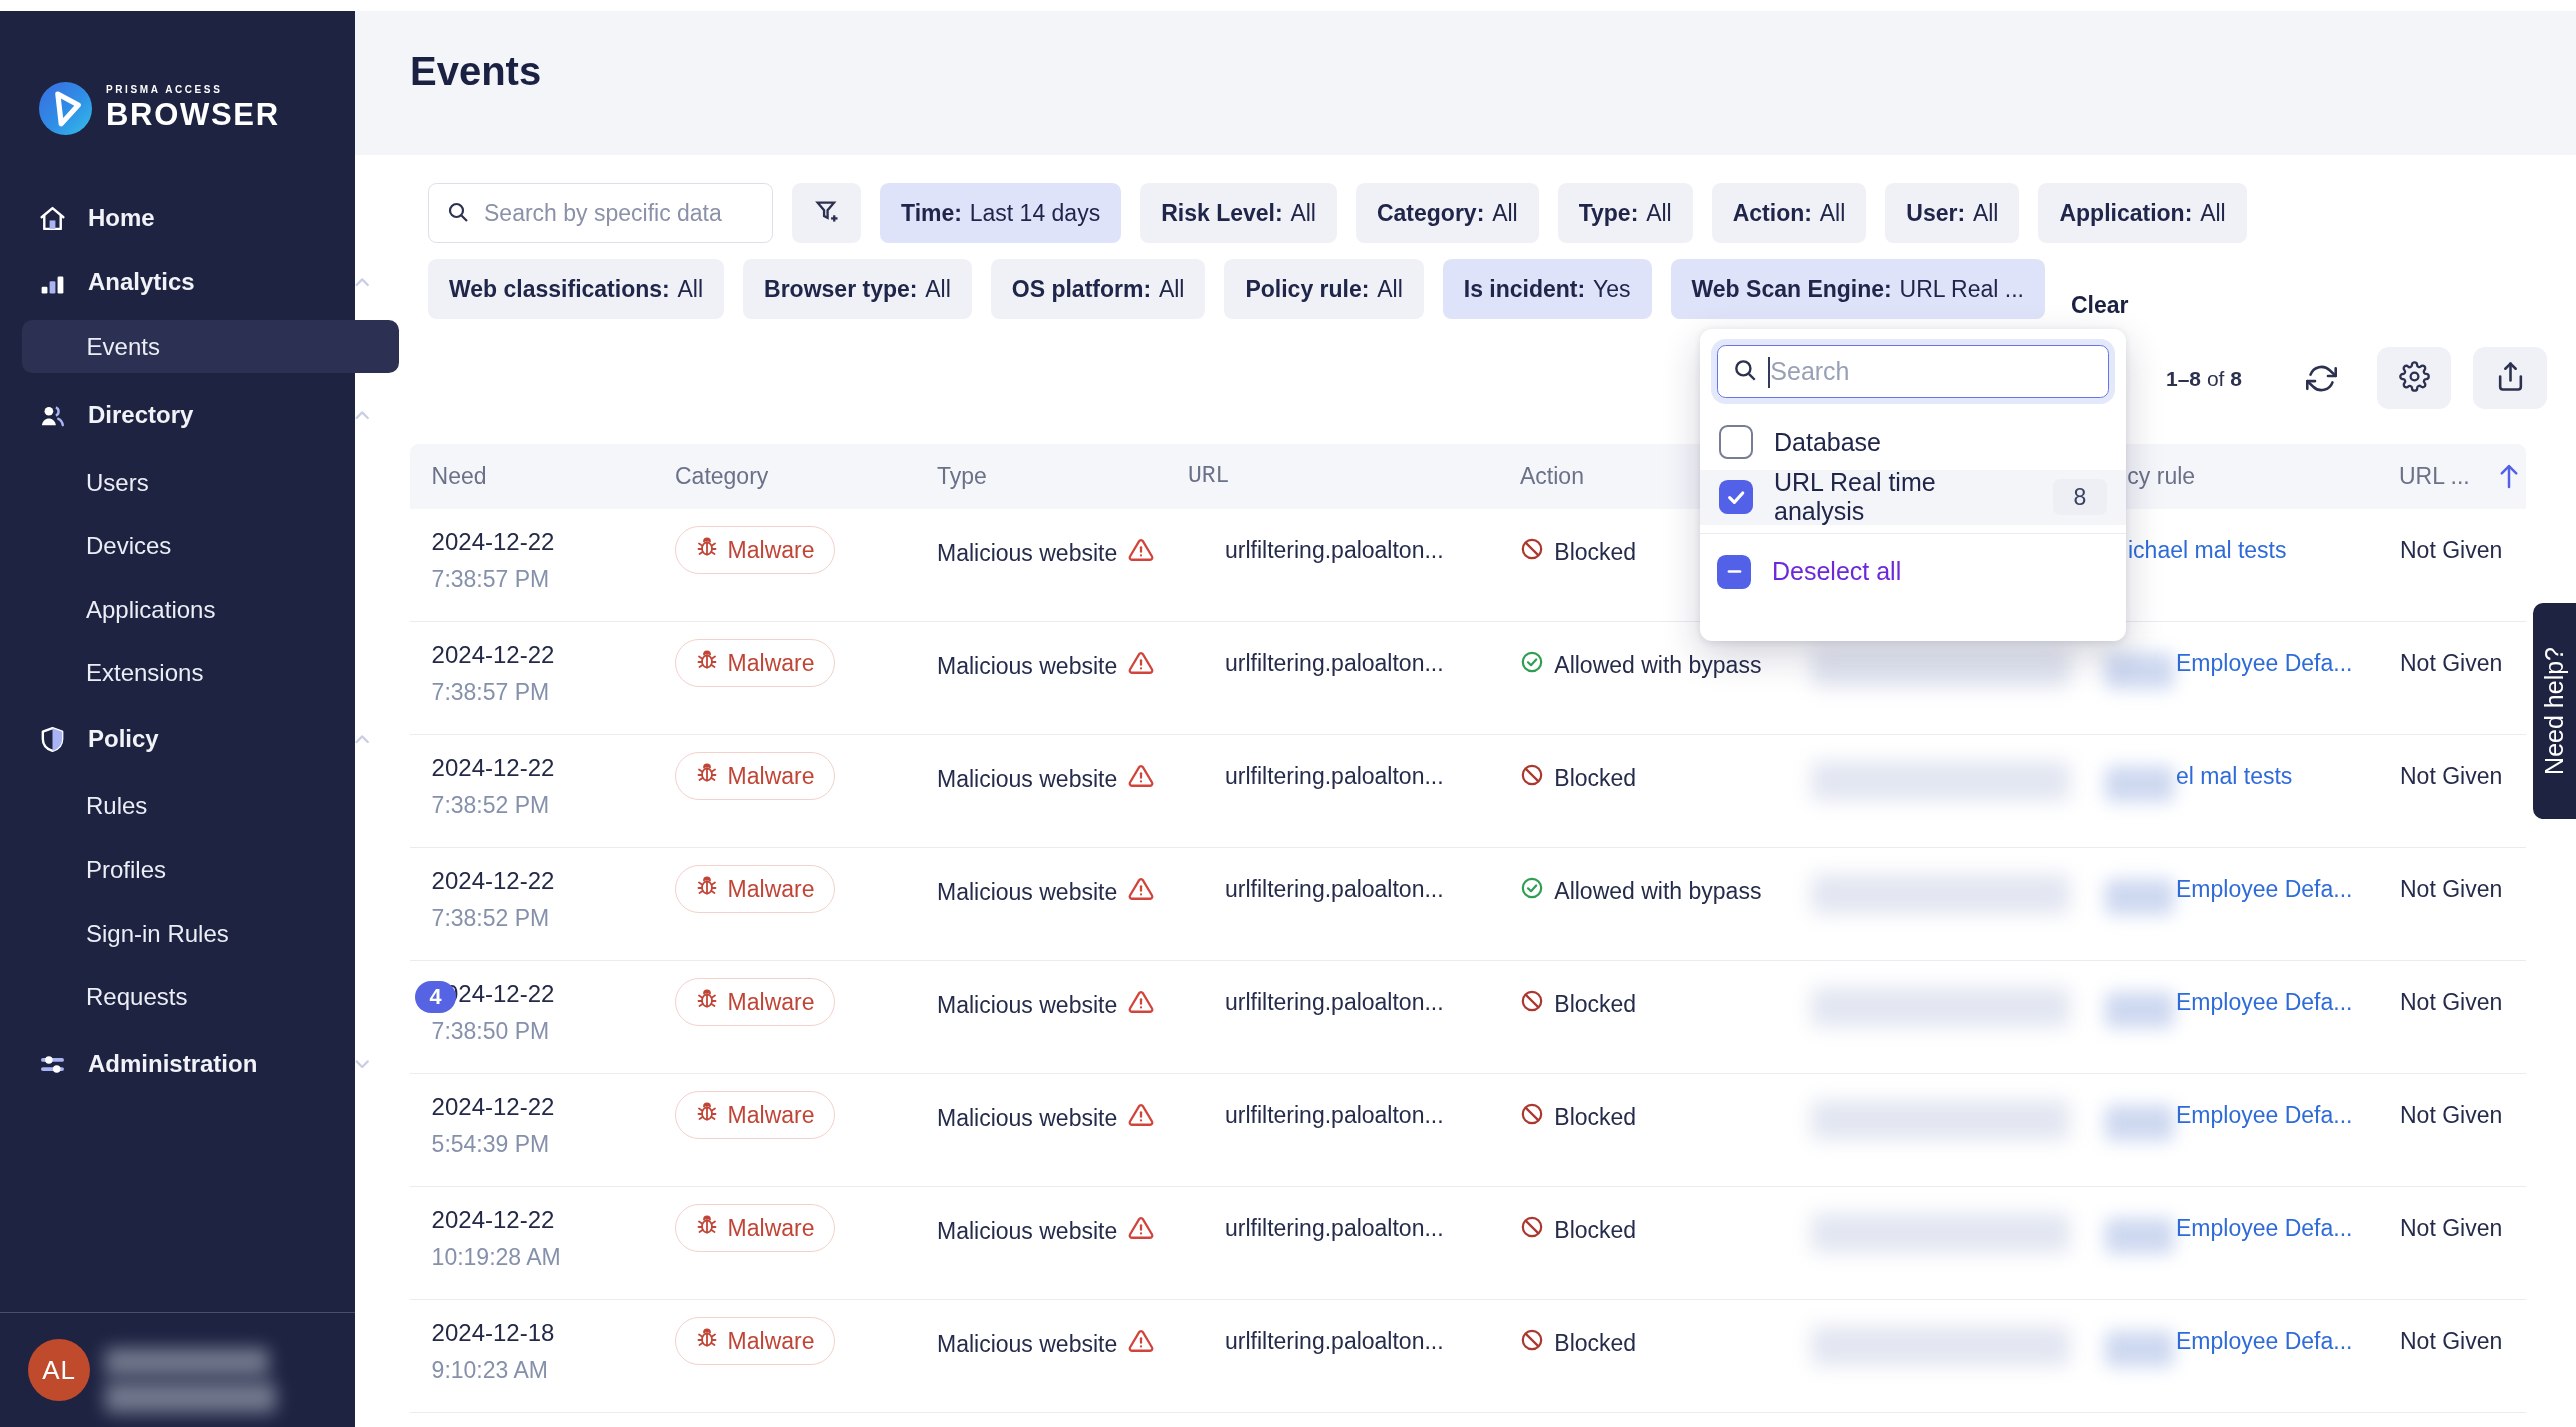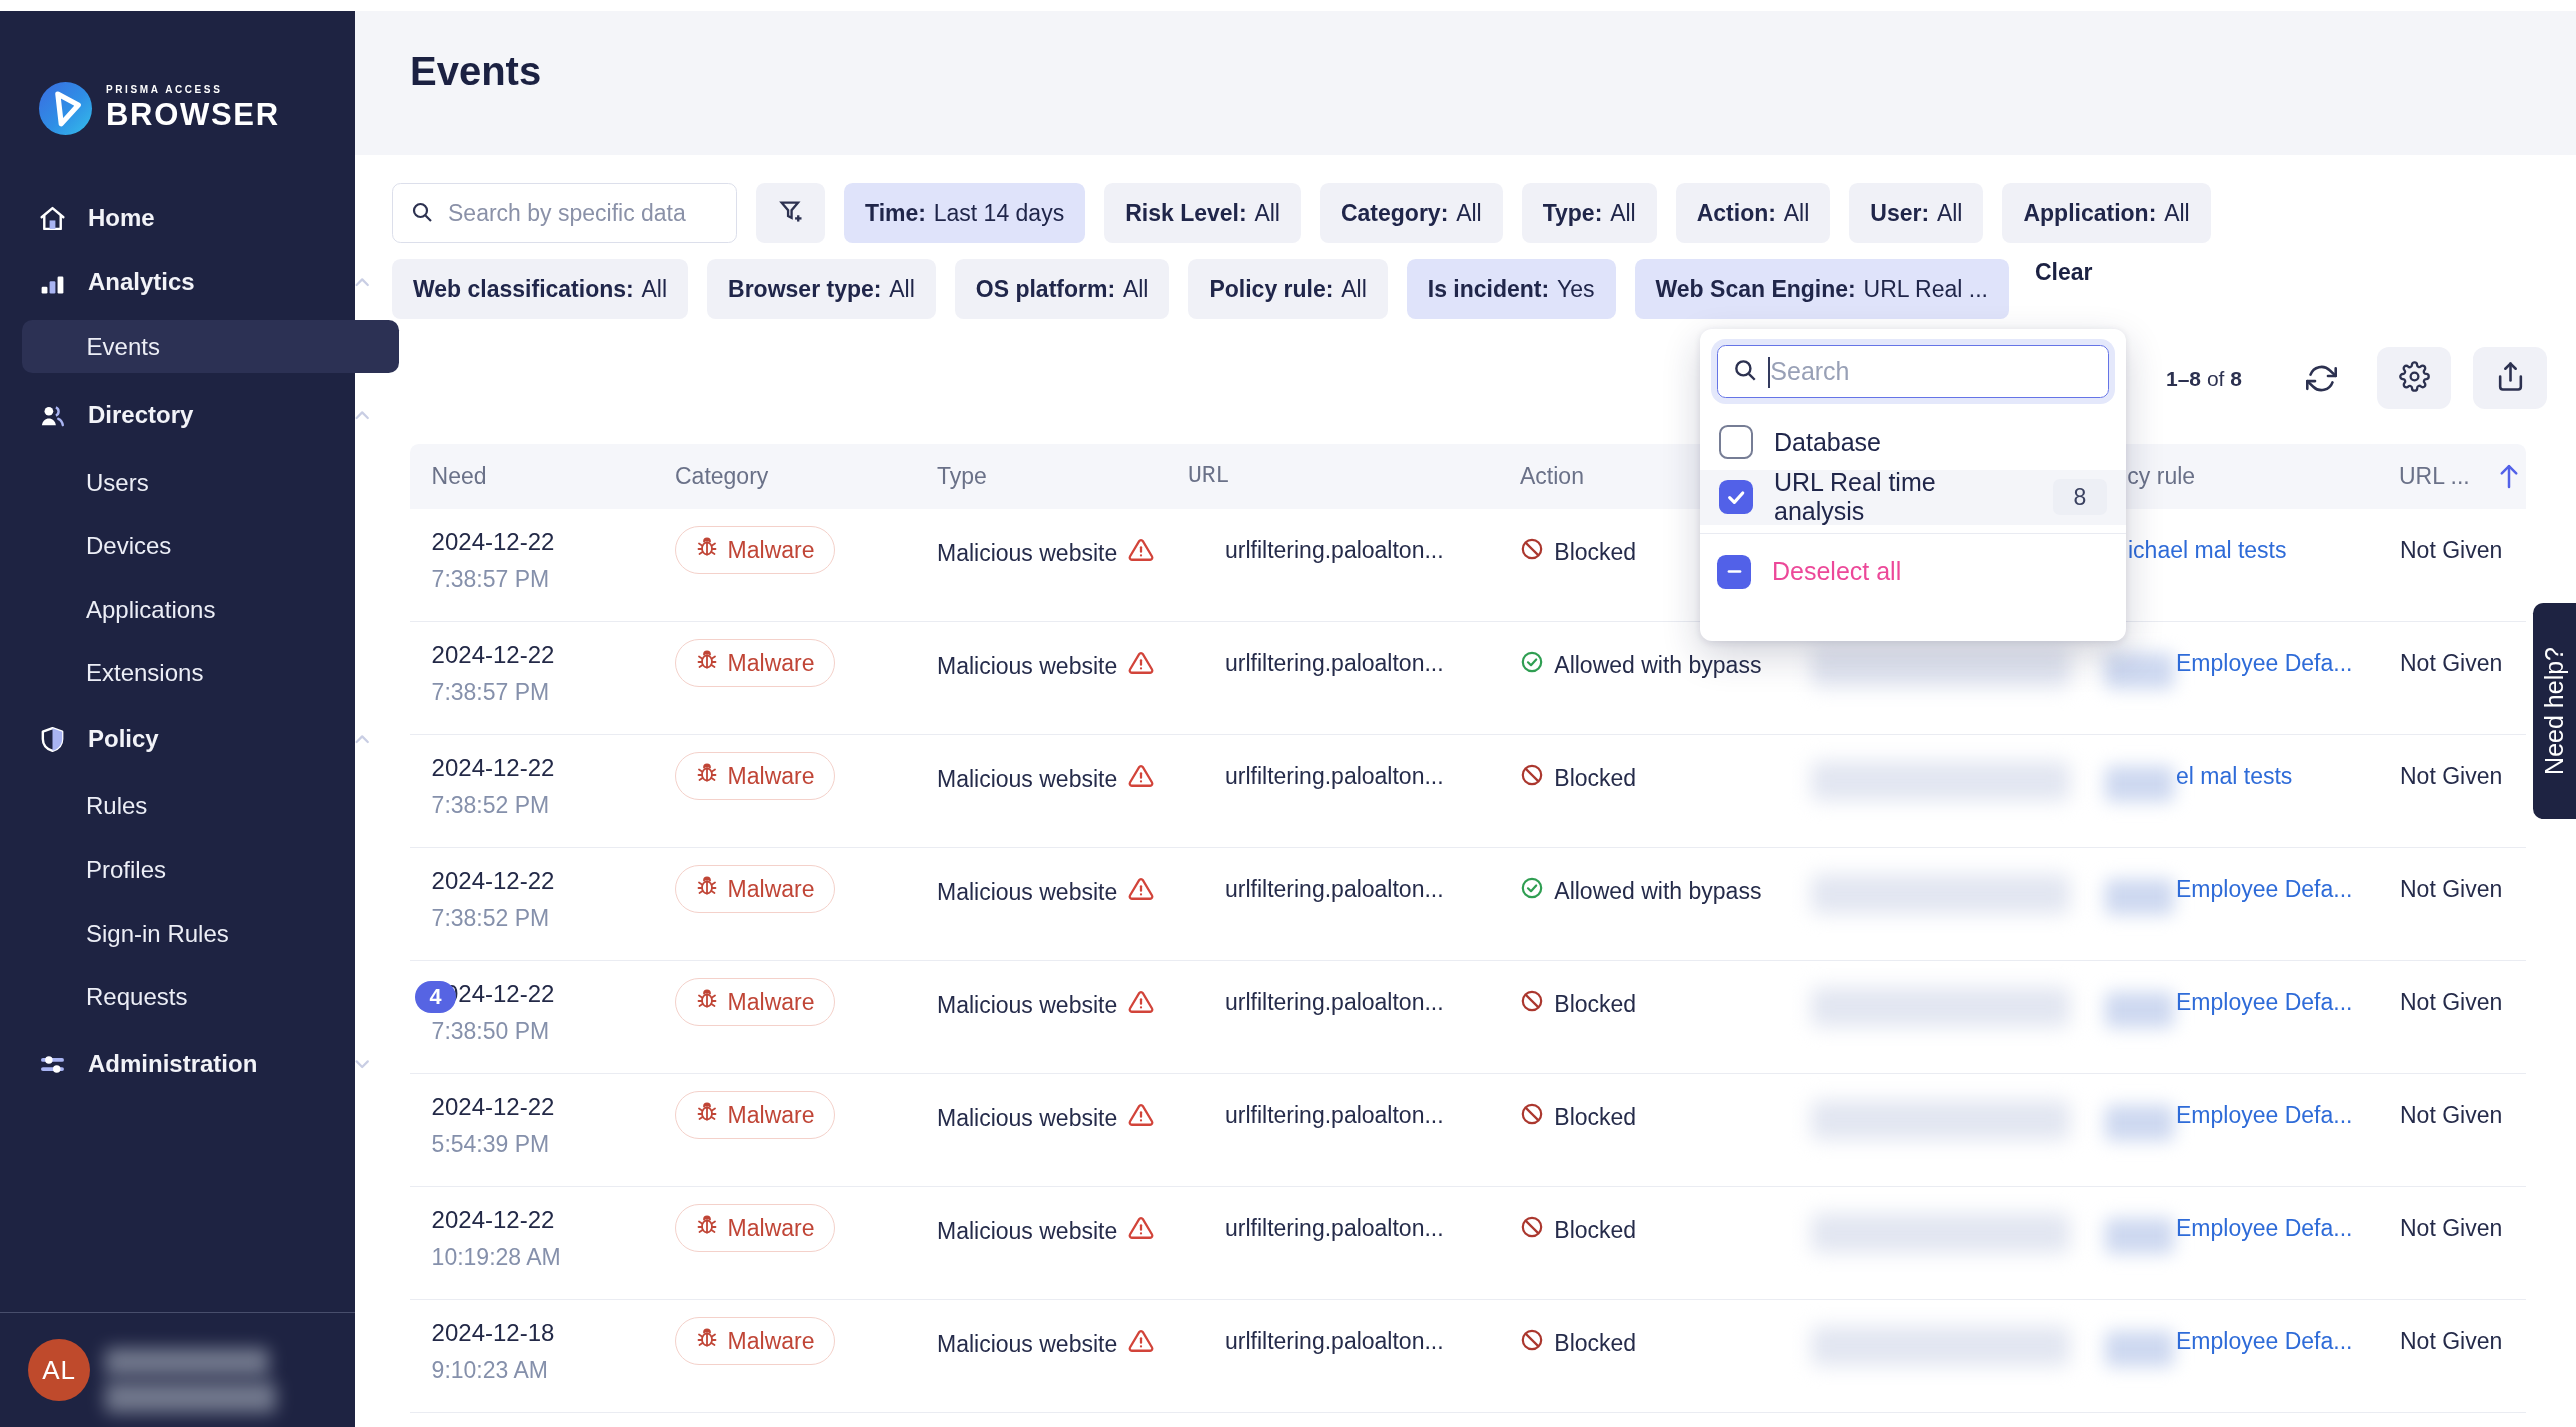--- a/index.html
+++ b/index.html
@@ -26,21 +26,21 @@
   .side-divider{position:absolute;left:0;right:0;top:1301px;height:0.9px;background:#484e6c}
   .avatar{position:absolute;left:28px;top:1328px;width:62px;height:62px;border-radius:50%;background:#bf4a2c;
       color:#fff;font-size:26px;display:flex;align-items:center;justify-content:center;letter-spacing:0.9px}
   .name-blur1,.name-blur2{position:absolute;background:#8e95a6;opacity:.75;border-radius:5.2px;filter:blur(8.6px)}
   .name-blur1{left:105px;top:1337px;width:164px;height:28px}
   .name-blur2{left:105px;top:1371px;width:171px;height:31px}
   
   .gray-band{position:absolute;left:355px;top:11.2px;right:0;height:144px;background:#f4f5f9}
   .page-title{position:absolute;left:410px;top:49px;font-size:40px;font-weight:700;color:#1b2142;z-index:2}
   
-  .filter-row{position:absolute;left:392px;display:flex;gap:19px;align-items:flex-start;z-index:3}
+  .filter-row{position:absolute;left:428px;display:flex;gap:19px;align-items:flex-end;z-index:3}
   .filter-row.r1{top:183px}
   .filter-row.r2{top:259px}
   .search-box{width:345px;height:60px;background:#fff;border:1.7px solid #dcdfeb;border-radius:8.6px;
       display:flex;align-items:center;gap:12px;padding:0 0 0 17px;box-sizing:border-box}
   .search-box input{border:none;outline:none;font-size:23px;color:#20264a;width:259px;background:transparent;
       font-family:"Liberation Sans",sans-serif}
   .search-box input::placeholder{color:#8a91a8}
   .icon-btn{width:69px;height:60px;background:#f0f1f7;border-radius:8.6px;display:flex;align-items:center;justify-content:center;border:none;cursor:pointer}
   .chip{height:60px;border-radius:8.6px;background:#f0f1f7;display:flex;align-items:center;padding:0 21px;
       font-size:23px;color:#20264a;white-space:nowrap;cursor:pointer}
@@ -79,21 +79,21 @@
   .dd-search input::placeholder{color:#98a0b6}
   .dd-caret{position:absolute;left:50px;top:11.2px;width:1.7px;height:31px;background:#333a5e}
   .dd-row{height:55px;display:flex;align-items:center;gap:21px;font-size:25px;color:#20264a;
       margin:0 -17px;padding:0 19px;cursor:pointer}
   .dd-row.hl{background:#f4f5f9}
   .cb{width:34px;height:34px;border-radius:8.6px;border:2.6px solid #767d95;box-sizing:border-box;flex:0 0 auto}
   .cb.on,.cb.ind{background:#5261e8;border:none;display:flex;align-items:center;justify-content:center}
   .dd-count{margin-left:auto;min-width:40px;height:36px;background:#edeff5;border-radius:7px;color:#3a4160;
       font-size:23px;display:flex;align-items:center;justify-content:center;padding:0 7px}
   .dd-divider{height:0.9px;background:#e9ebf2;margin:8.6px -17px 10.3px -17px}
-  .dd-footer{height:55px;display:flex;align-items:center;gap:21px;font-size:25px;color:#ec4899;cursor:pointer}
+  .dd-footer{height:55px;display:flex;align-items:center;gap:21px;font-size:25px;color:#6d28d9;cursor:pointer}
   
   .help-tab{position:absolute;left:2533px;top:603px;width:43px;height:216px;background:#1e2342;border-radius:10.3px 0 0 10.3px;
       z-index:30;display:flex;align-items:center;justify-content:center;cursor:pointer}
   .help-tab span{writing-mode:vertical-rl;transform:rotate(180deg);color:#fff;font-size:25px;white-space:nowrap}
 </style>
 </head>
 <body>
 
 <div class="screen">
   <div class="top-strip"></div>

